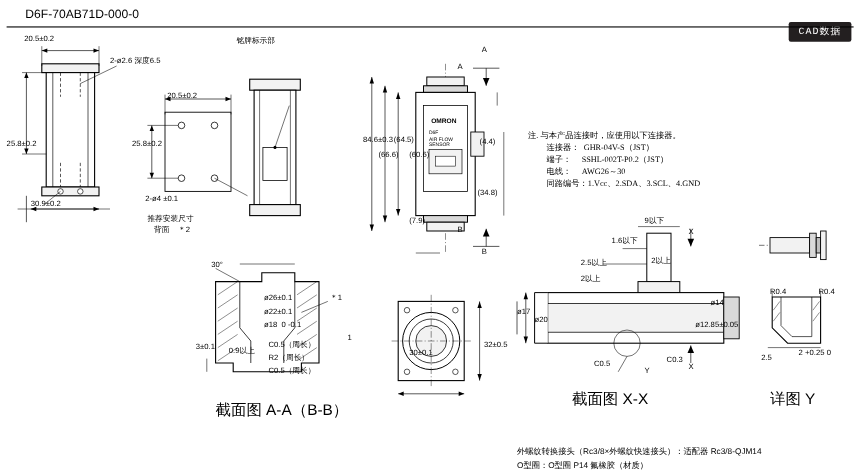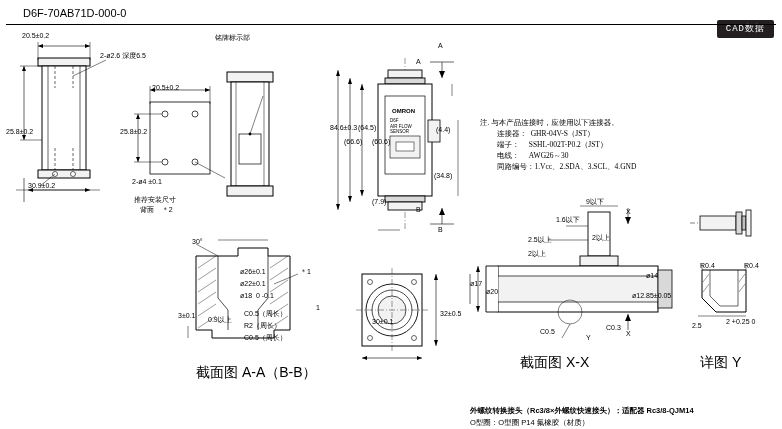--- a/index.html
+++ b/index.html
@@ -310,16 +310,16 @@
     <line x1="8" y1="112" x2="56" y2="112" class="ln" stroke-width="0.5"></line>
     <line x1="12" y1="60" x2="12" y2="66" class="ln" stroke-width="0.5"></line>
     <line x1="56" y1="60" x2="56" y2="66" class="ln" stroke-width="0.5"></line>
   </svg>
   <div class="abs t7" style="left:700px;top:262px;">R0.4</div>
   <div class="abs t7" style="left:744px;top:262px;">R0.4</div>
   <div class="abs t7" style="left:692px;top:322px;">2.5</div>
   <div class="abs t7" style="left:726px;top:318px;">2 +0.25 0</div>
   <div class="abs cap" style="left:700px;top:354px;">详图 Y</div>
 
-  <div class="abs note" style="left:470px;top:406px;font-weight:bold;">外螺纹转换接头（Rc3/8×外螺纹快速接头）：适配器 Rc3/8-QJM14</div>
+  <div class="abs note" style="left:470px;top:406px;">外螺纹转换接头（Rc3/8×外螺纹快速接头）：适配器 Rc3/8-QJM14</div>
   <div class="abs note" style="left:470px;top:418px;">O型圈：O型圈 P14 氟橡胶（材质）</div>
 
 </div>
 
 </body></html>

